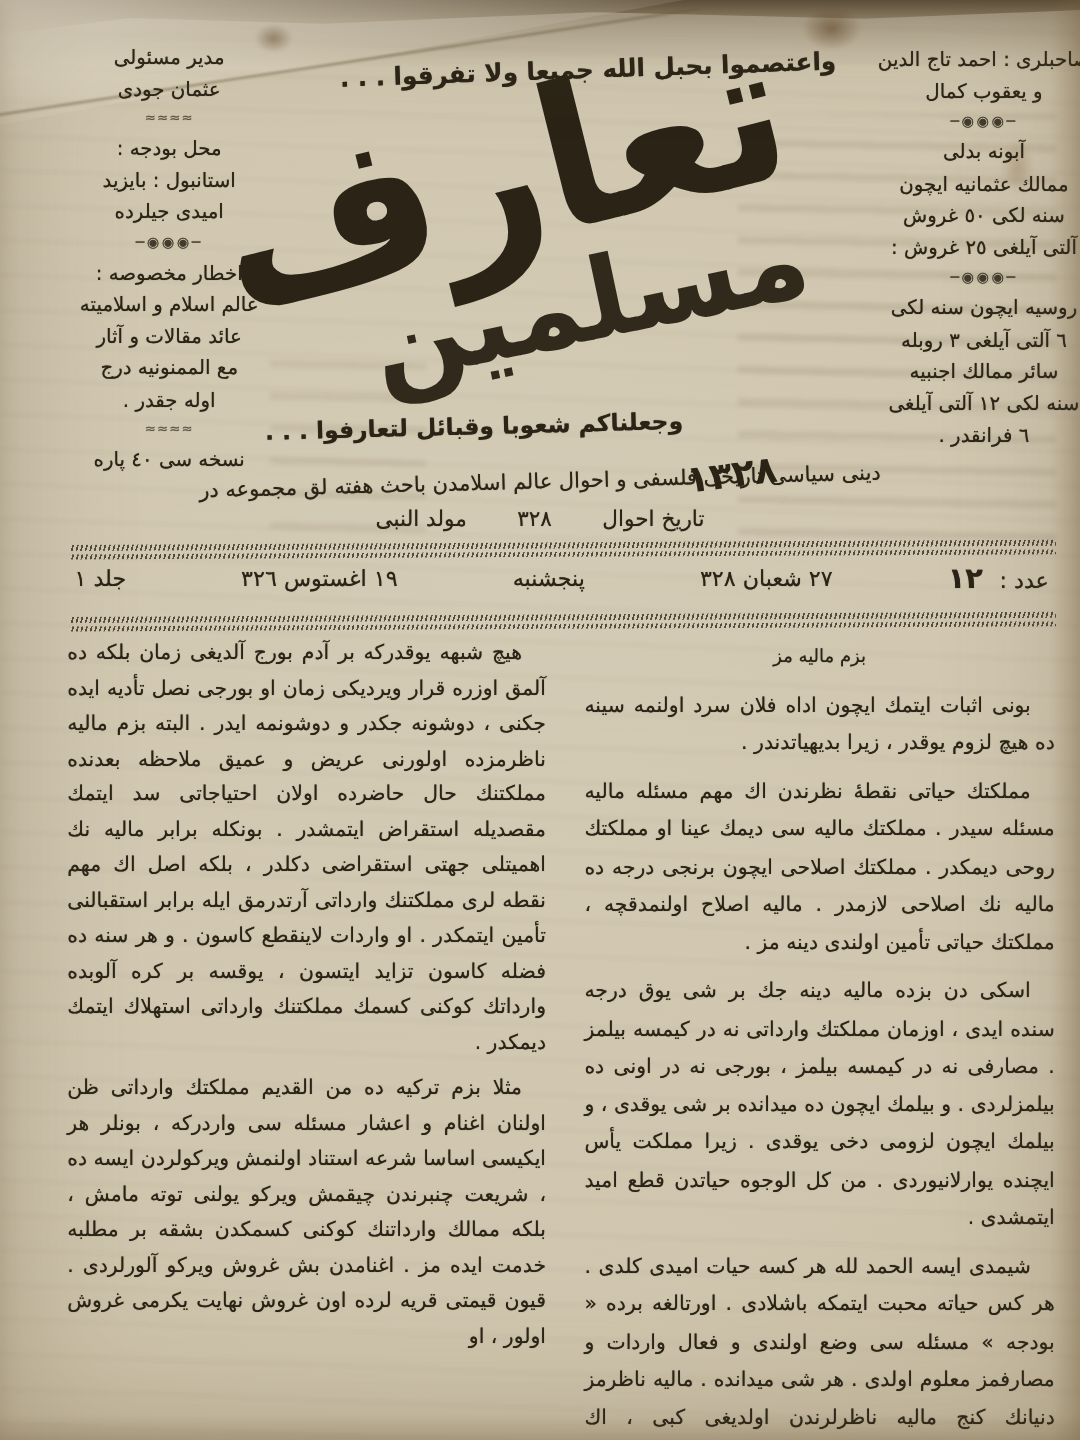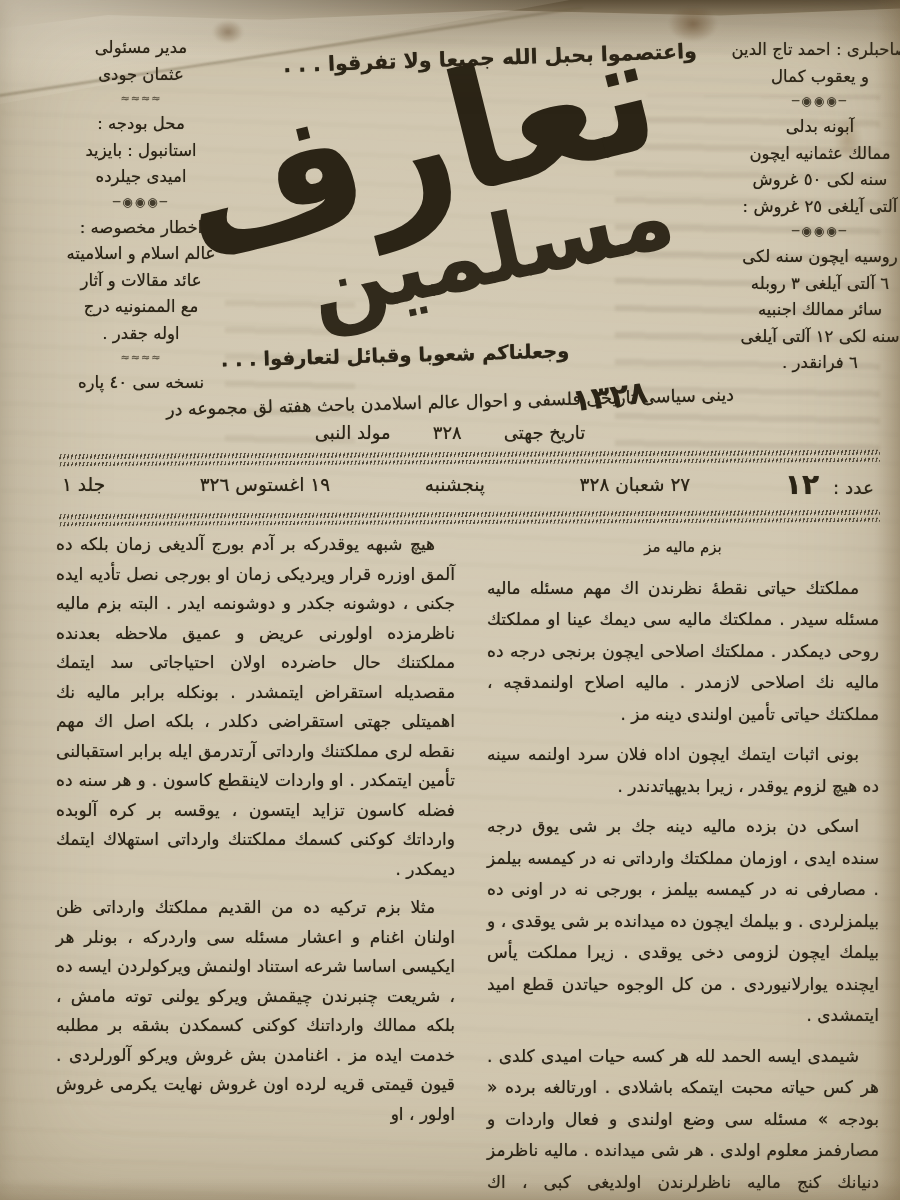--- a/index.html
+++ b/index.html
@@ -66,21 +66,21 @@
   .founding{left:250px;top:422px;width:400px;display:flex;justify-content:center;gap:42px;font-size:18px;}
 
   
   .rulepair{position:absolute;left:58px;width:822px;height:13px;}
   .rulepair .hatch{height:4.5px;margin-bottom:3px;
         background:repeating-linear-gradient(105deg, rgba(52,44,30,0) 0 2.3px, rgba(52,44,30,.8) 2.3px 3.7px);}
   .rp-top{top:452px;transform:rotate(-.3deg);}
   .rp-bot{top:512px;transform:rotate(-.3deg);}
   .dateline{left:62px;top:468px;width:812px;display:flex;align-items:center;
         justify-content:space-between;font-size:18.5px;}
-  .issue-no{font-size:28px;font-weight:bold;margin-right:8px;}
+  .issue-no{font-size:24px;font-weight:bold;margin-right:8px;}
 
   
   .col{position:absolute;font-size:17px;line-height:30px;text-align:justify;}
   .col p{margin:0 0 9px 0;}
   .col p.ind{text-indent:20px;}
   .col-left{left:56px;top:530px;width:399px;line-height:29.5px;}
   .col-right{left:487px;top:532px;width:392px;line-height:31.5px;}
   .art-head{text-align:center;font-size:15px;font-weight:normal;margin:0 0 16px 0;text-indent:0;}
 </style>
 </head>
@@ -139,21 +139,21 @@
   <div class="title-wrap">
     <span class="title-main">تعارف</span>
     <span class="title-sub">مسلمين</span>
     <span class="title-year">١٣٢٨</span>
   </div>
 
   <div class="t center verse-bottom">وجعلناكم شعوبا وقبائل لتعارفوا . . .</div>
   <div class="t center subtitle">دينى سياسى تاريخى فلسفى و احوال عالم اسلامدن باحث هفته لق مجموعه در</div>
 
   <div class="t founding">
-    <span>تاريخ جهتى</span>
+    <span>تاريخ احوال</span>
     <span>٣٢٨</span>
     <span>مولد النبى</span>
   </div>
 
   <div class="rulepair rp-top">
     <div class="hatch"></div>
       <div class="hatch"></div>
   </div>
   <div class="t dateline">
     <span>
@@ -165,22 +165,22 @@
     <span>١٩ اغستوس ٣٢٦</span>
     <span>جلد ١</span>
   </div>
   <div class="rulepair rp-bot">
     <div class="hatch"></div>
       <div class="hatch"></div>
   </div>
 
   <div class="t col col-right">
     <p class="art-head">بزم ماليه مز</p>
+    <p class="ind">بونى اثبات ايتمك ايچون اداه فلان سرد اولنمه سينه ده هيچ لزوم يوقدر ، زيرا بديهياتدندر .</p>
     <p class="ind">مملكتك حياتى نقطهٔ نظرندن اك مهم مسئله ماليه مسئله سيدر . مملكتك ماليه سى ديمك عينا او مملكتك روحى ديمكدر . مملكتك اصلاحى ايچون برنجى درجه ده ماليه نك اصلاحى لازمدر . ماليه اصلاح اولنمدقچه ، مملكتك حياتى تأمين اولندى دينه مز .</p>
-    <p class="ind">بونى اثبات ايتمك ايچون اداه فلان سرد اولنمه سينه ده هيچ لزوم يوقدر ، زيرا بديهياتدندر .</p>
     <p class="ind">اسكى دن بزده ماليه دينه جك بر شى يوق درجه سنده ايدى ، اوزمان مملكتك وارداتى نه در كيمسه بيلمز . مصارفى نه در كيمسه بيلمز ، بورجى نه در اونى ده بيلمزلردى . و بيلمك ايچون ده ميدانده بر شى يوقدى ، و بيلمك ايچون لزومى دخى يوقدى . زيرا مملكت يأس ايچنده يوارلانيوردى . من كل الوجوه حياتدن قطع اميد ايتمشدى .</p>
     <p class="ind">شيمدى ايسه الحمد لله هر كسه حيات اميدى كلدى . هر كس حياته محبت ايتمكه باشلادى . اورتالغه برده « بودجه » مسئله سى وضع اولندى و فعال واردات و مصارفمز معلوم اولدى . هر شى ميدانده . ماليه ناظرمز دنيانك كنج ماليه ناظرلرندن اولديغى كبى ، اك ماهرلرندن اولديغيده</p>
   </div>
 
   <div class="t col col-left">
     <p class="ind">هيچ شبهه يوقدركه بر آدم بورج آلديغى زمان بلكه ده آلمق اوزره قرار ويرديكى زمان او بورجى نصل تأديه ايده جكنى ، دوشونه جكدر و دوشونمه ايدر . البته بزم ماليه ناظرمزده اولورنى عريض و عميق ملاحظه بعدنده مملكتنك حال حاضرده اولان احتياجاتى سد ايتمك مقصديله استقراض ايتمشدر . بونكله برابر ماليه نك اهميتلى جهتى استقراضى دكلدر ، بلكه اصل اك مهم نقطه لرى مملكتنك وارداتى آرتدرمق ايله برابر استقبالنى تأمين ايتمكدر . او واردات لاينقطع كاسون . و هر سنه ده فضله كاسون تزايد ايتسون ، يوقسه بر كره آلوبده وارداتك كوكنى كسمك مملكتنك وارداتى استهلاك ايتمك ديمكدر .</p>
     <p class="ind">مثلا بزم تركيه ده من القديم مملكتك وارداتى ظن اولنان اغنام و اعشار مسئله سى واردركه ، بونلر هر ايكيسى اساسا شرعه استناد اولنمش ويركولردن ايسه ده ، شريعت چنبرندن چيقمش ويركو يولنى توته مامش ، بلكه ممالك وارداتنك كوكنى كسمكدن بشقه بر مطلبه خدمت ايده مز . اغنامدن بش غروش ويركو آلورلردى . قيون قيمتى قريه لرده اون غروش نهايت يكرمى غروش اولور ، او</p>
   </div>
 
 </div>

